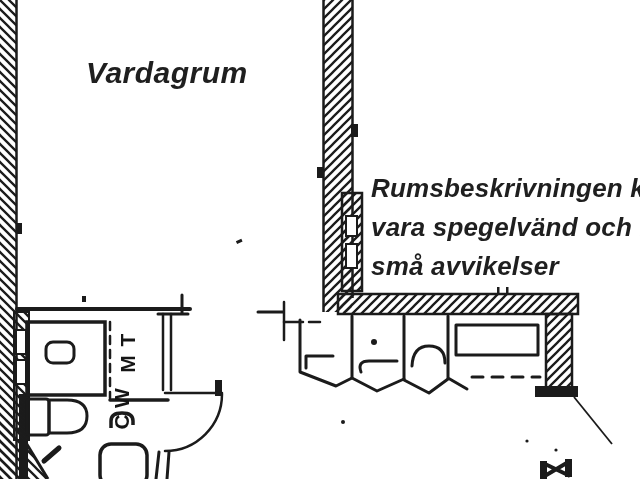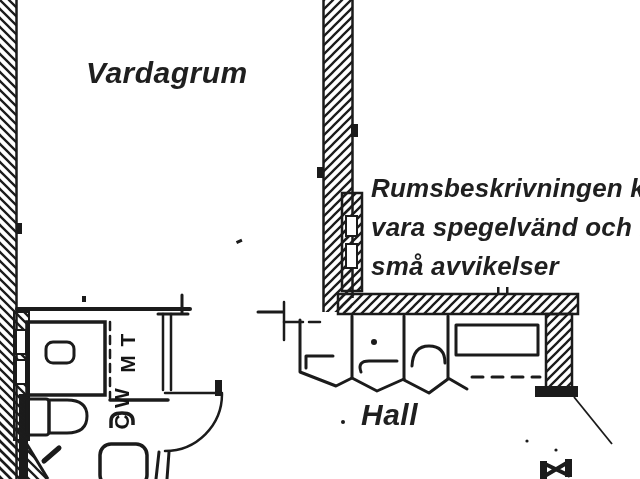--- a/index.html
+++ b/index.html
@@ -155,21 +155,20 @@
       <rect x="236" y="240" width="6" height="3" transform="rotate(-25 239 241)"></rect>
       <rect x="82" y="296" width="4" height="6"></rect>
       <circle cx="343" cy="422" r="2"></circle>
       <circle cx="527" cy="441" r="1.6"></circle>
       <circle cx="556" cy="450" r="1.6"></circle>
     </g>
   </svg>
 
   <div class="room-label label-vardagrum">Vardagrum</div>
 
-  <div class="room-label label-hall">Hall</div>
 
   <div class="vlabel vlabel-tm">
       <span>T</span>
       <span>M</span>
     </div>
 
   <div class="vlabel vlabel-wc">
       <span>W</span>
       <span>C</span>
     </div>

